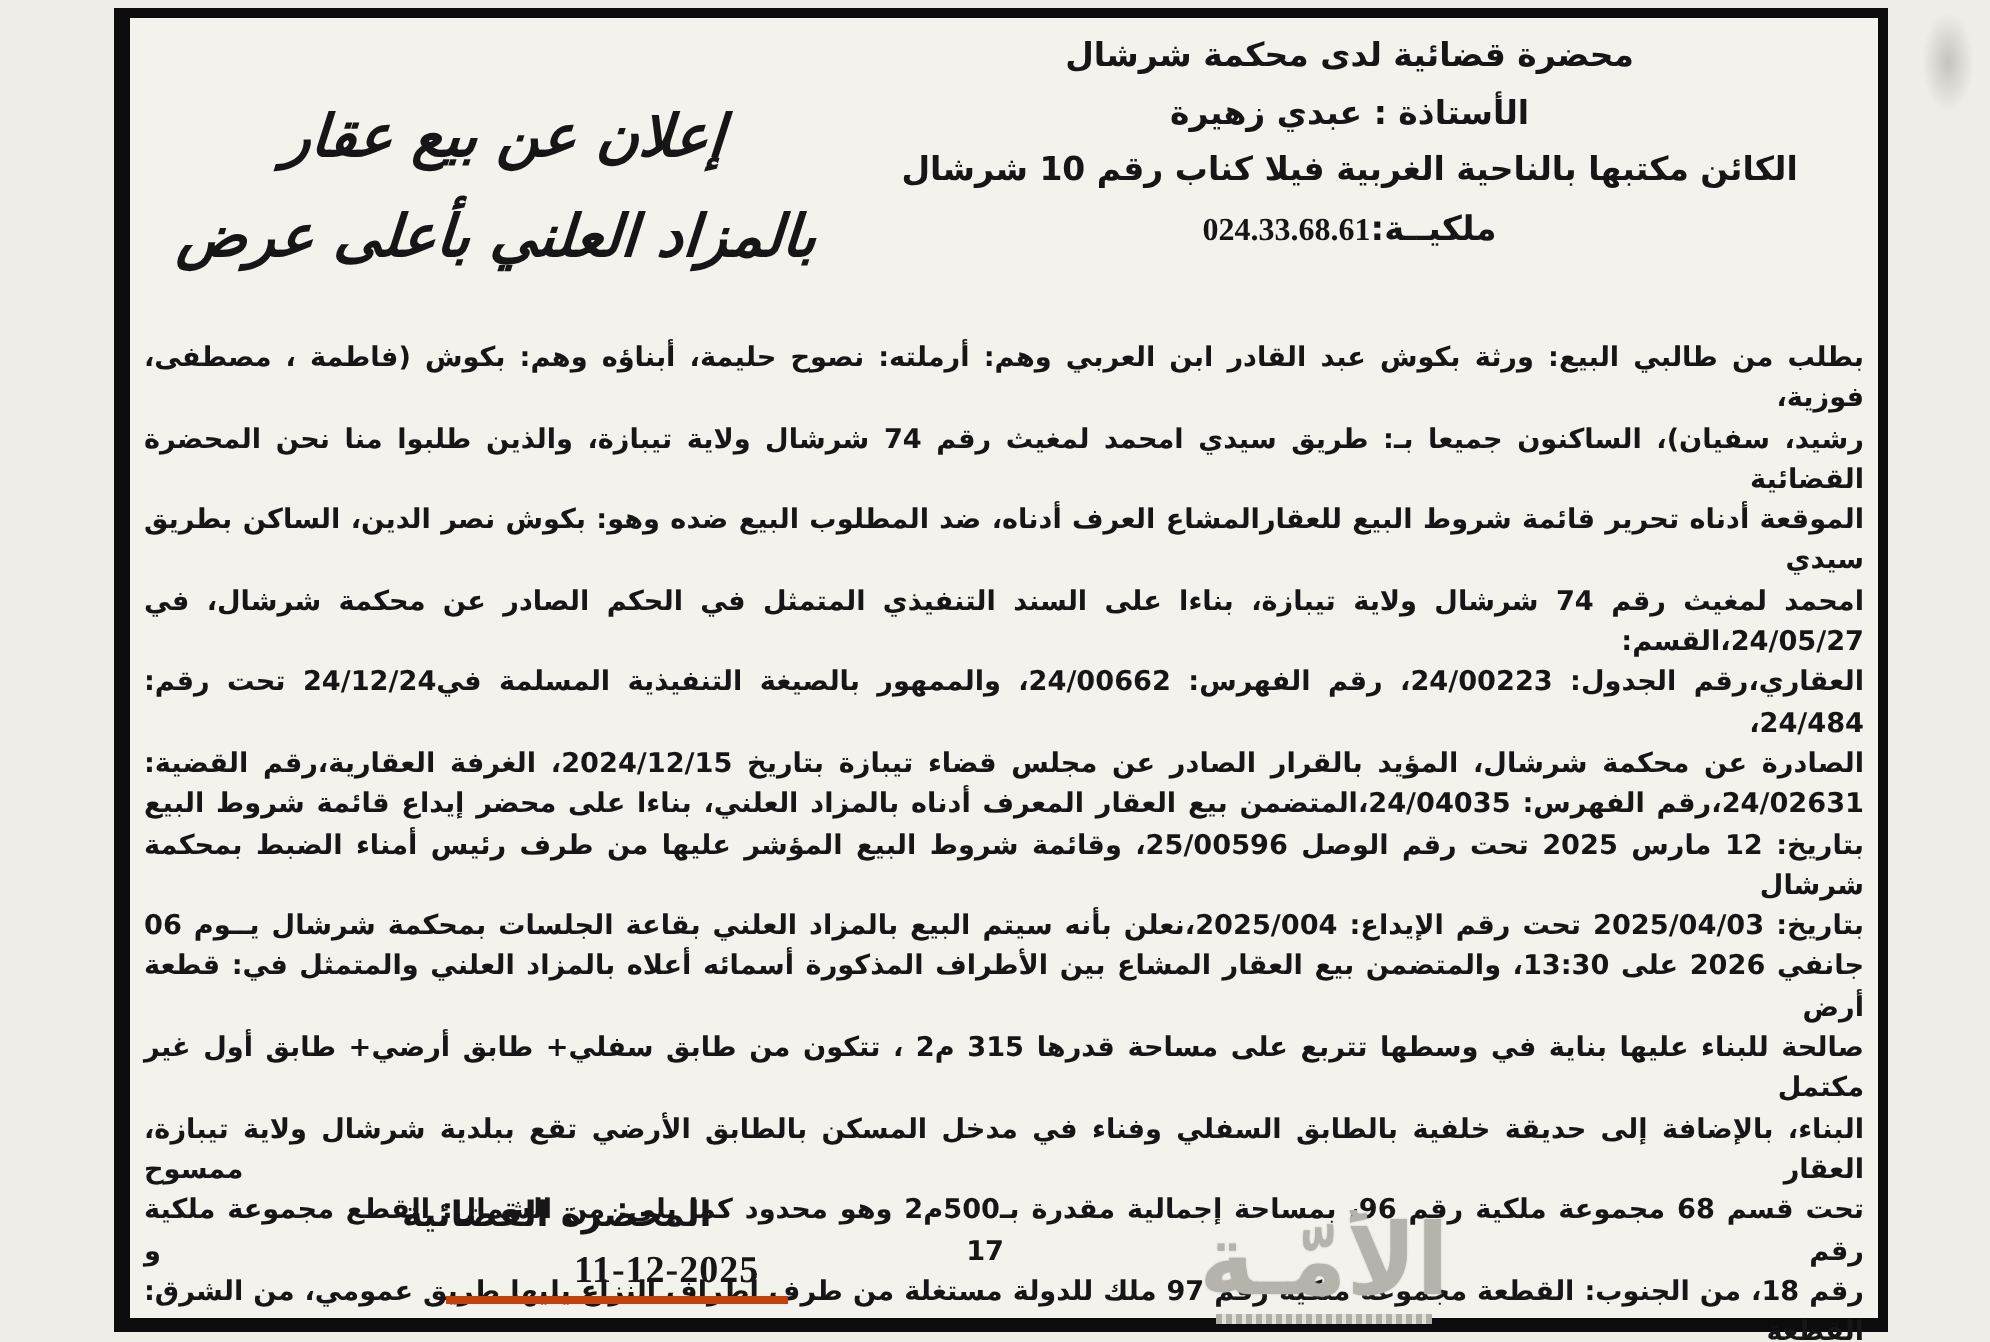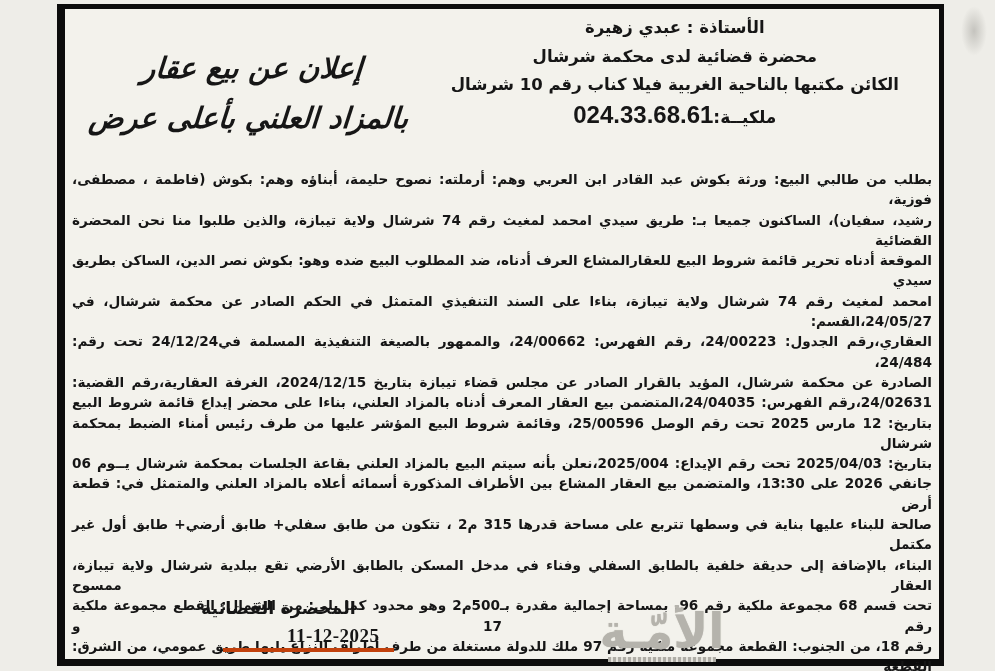--- a/index.html
+++ b/index.html
@@ -27,23 +27,23 @@
     width: 60%;
     direction: rtl;
     text-align: center;
     font-weight: bold;
     font-size: 16.5px;
     line-height: 28.5px;
     letter-spacing: 0.2px;
   }
   .phone-line { font-size: 17px; margin-top: 1px; }
   .phone-line .num {
-    font-size: 24px;
+    font-size: 16px;
     letter-spacing: 0.5px;
-    font-family: Liberation Sans, sans-serif;
+    font-family: Liberation Serif, serif;
   }
   
   .title-block {
     position: absolute;
     top: 34px; left: 6px;
     width: 41%;
     direction: rtl;
     text-align: center;
     font-weight: bold;
     font-style: italic;
@@ -115,22 +115,22 @@
   }
 </style>
 </head>
 <body>
 
 <div class="scan-smudge"></div>
 
 <div class="ad-frame">
 
   <div class="header-block">
+    <div>محضرة قضائية لدى محكمة شرشال</div>
     <div>الأستاذة : عبدي  زهيرة</div>
-    <div>محضرة قضائية لدى محكمة شرشال</div>
     <div>الكائن مكتبها بالناحية الغربية فيلا كناب رقم 10 شرشال</div>
     <div class="phone-line"><span>ملكيــة:</span><span class="num">024.33.68.61</span></div>
   </div>
 
   <div class="title-block">
     <div>إعلان عن بيع عقار</div>
     <div>بالمزاد العلني بأعلى عرض</div>
   </div>
 
   <div class="body-block">

